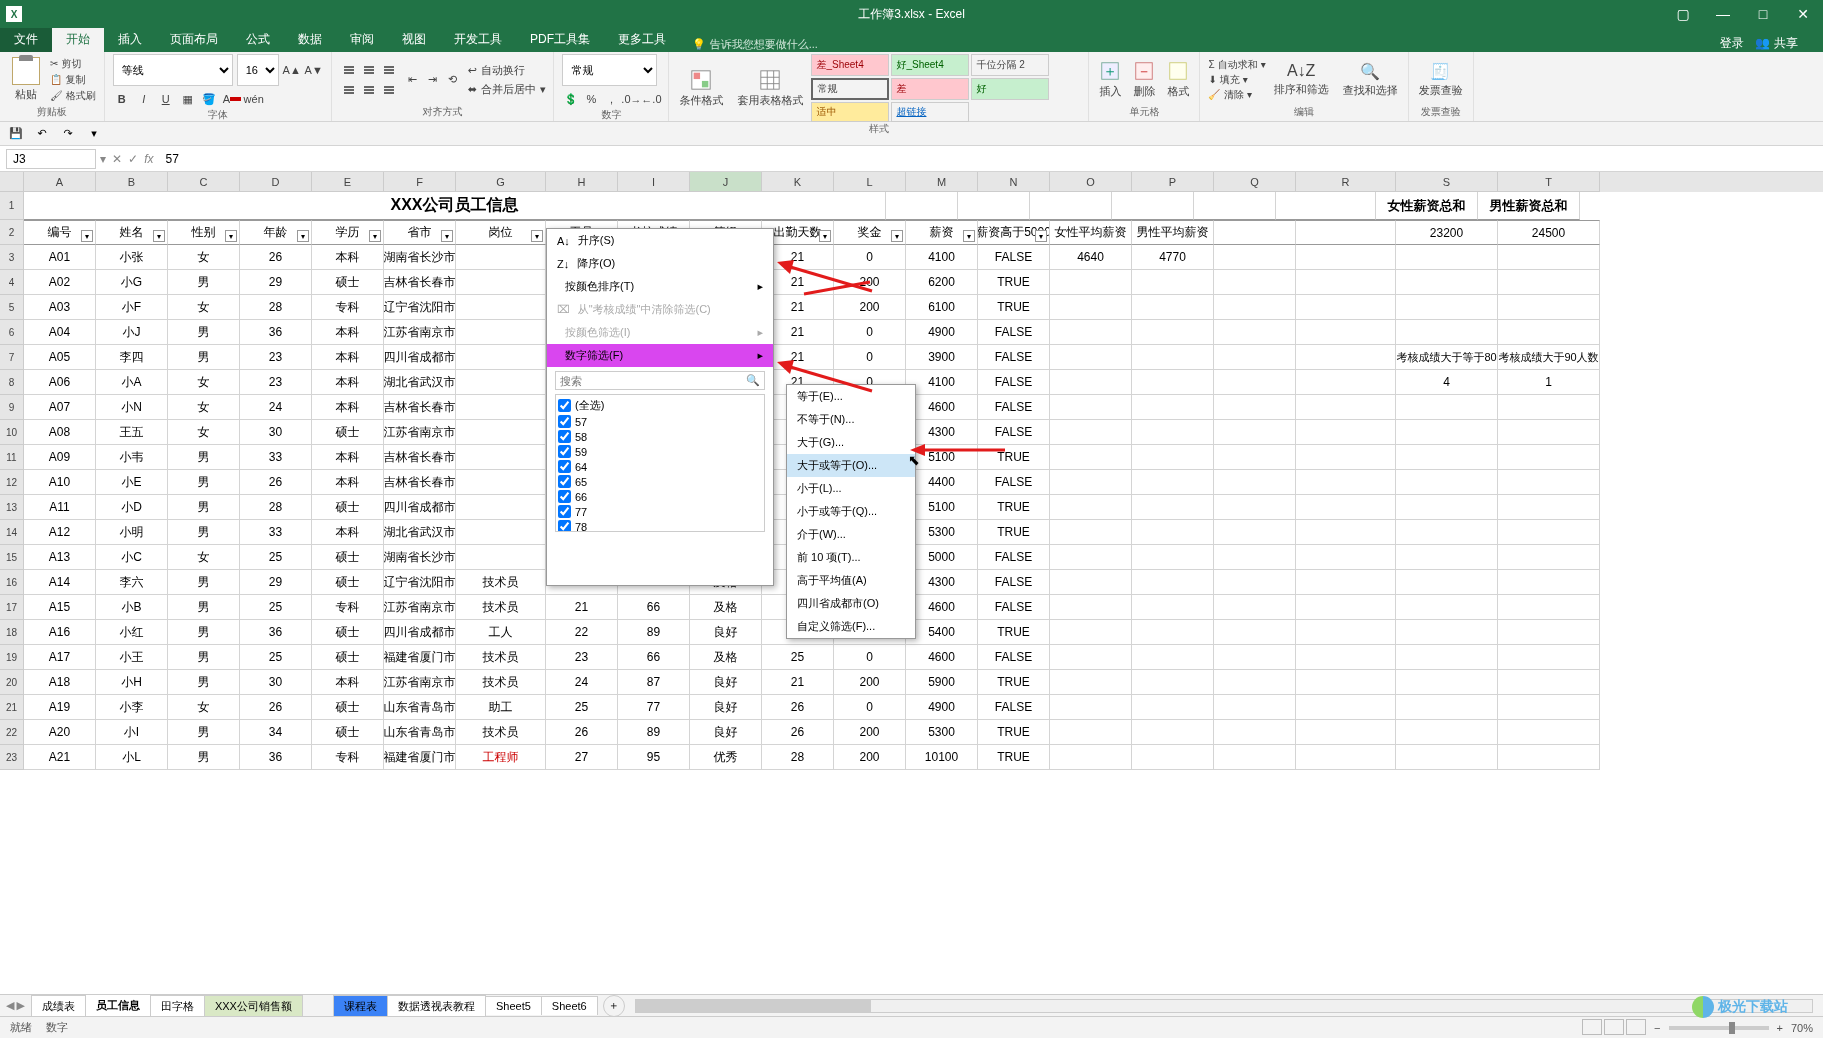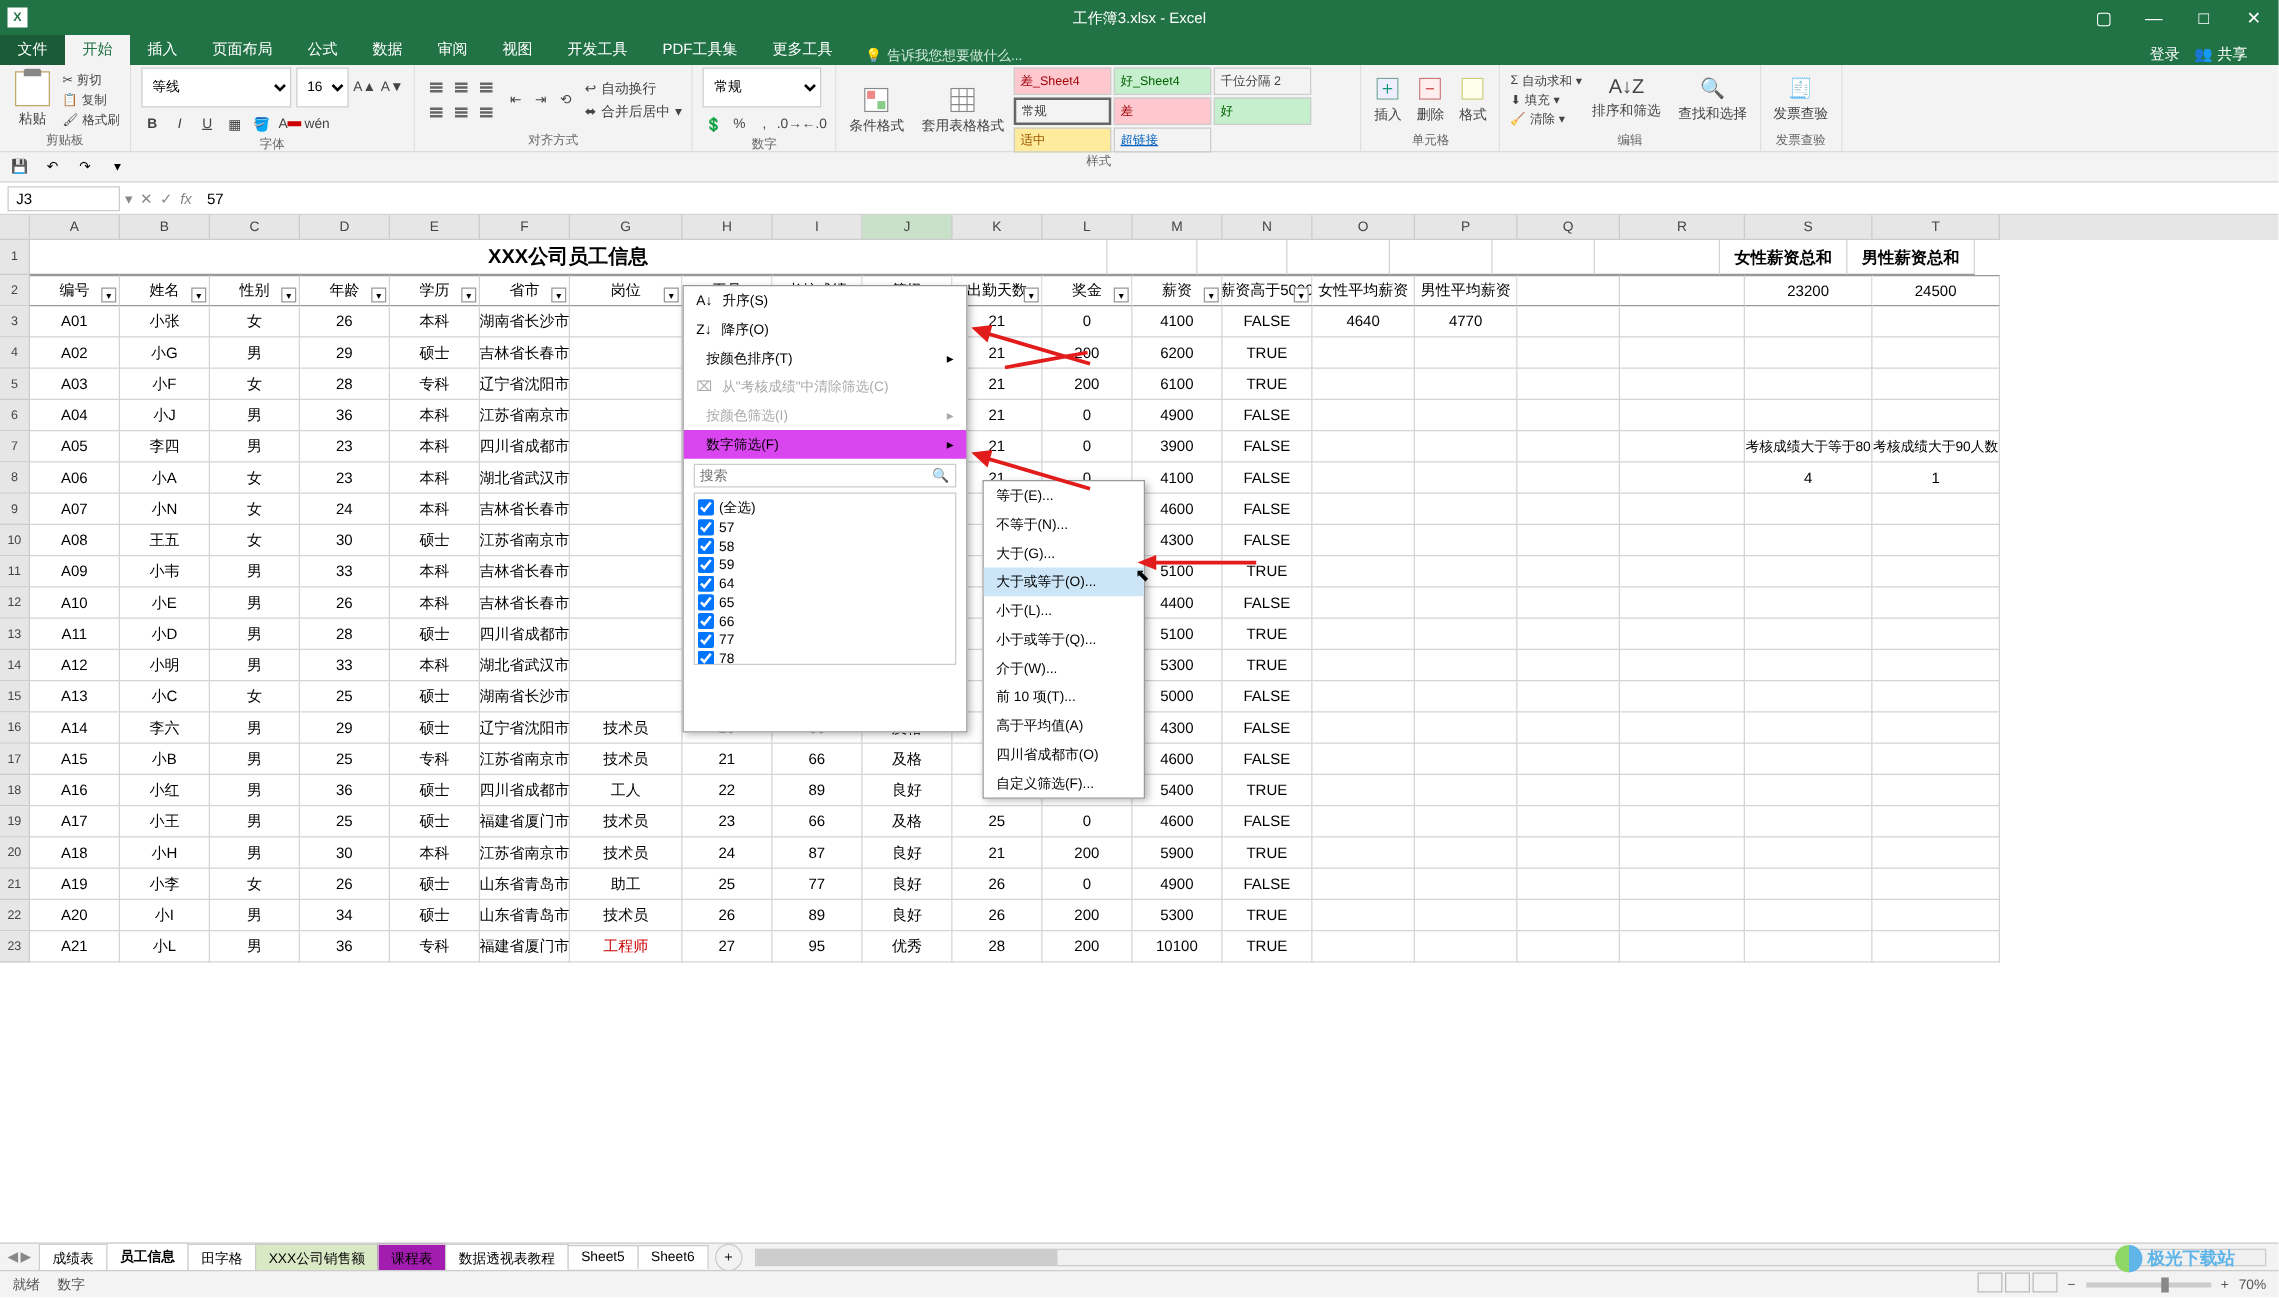--- a/index.html
+++ b/index.html
@@ -133,21 +133,21 @@
 .arrow-head { fill: #e21b1b; }
 
 .strike { position: absolute; z-index: 50; }
 
 
 .sheet-tabs { position: absolute; bottom: 22px; left: 0; right: 0; height: 22px; background: #f3f3f3; border-top: 1px solid #ccc; display: flex; align-items: center; font-size: 11px; }
 .nav-arrows { display: flex; gap: 2px; padding: 0 6px; color: #888; }
 .s-tab { padding: 3px 10px; border: 1px solid #ccc; border-bottom: none; background: #fff; margin-right: -1px; }
 .s-tab.active { background: #fff; border-bottom: 2px solid #217346; font-weight: bold; }
 .s-tab.colored1 { background: #d9e8c5; }
-.s-tab.colored2 { background: #a21caf; }
+.s-tab.colored2 { background: #3b82f6; margin-left: 31px; }
 .add-sheet { width: 22px; height: 22px; display: flex; align-items: center; justify-content: center; border: 1px solid #ccc; border-radius: 50%; margin-left: 6px; }
 .h-scroll { flex:1; margin: 0 10px; display:flex; align-items:center; }
 .h-scroll-track { flex:1; height:14px; border:1px solid #ccc; position:relative; background:#f0f0f0;}
 .h-scroll-thumb { position:absolute; left:0; width:20%; height:100%; background:#cdcdcd; }
 
 
 .statusbar { position: absolute; bottom: 0; left: 0; right: 0; height: 22px; background: #f3f3f3; border-top: 1px solid #ccc; display: flex; align-items: center; font-size: 11px; padding: 0 10px; color: #555; }
 .statusbar .right { margin-left: auto; display: flex; align-items: center; gap: 8px; }
 .view-btns span { width:20px; height:16px; border:1px solid #bbb; display:inline-block; margin-left:2px; }
 .zoom-slider { width: 100px; height: 4px; background: #ccc; position: relative; }

